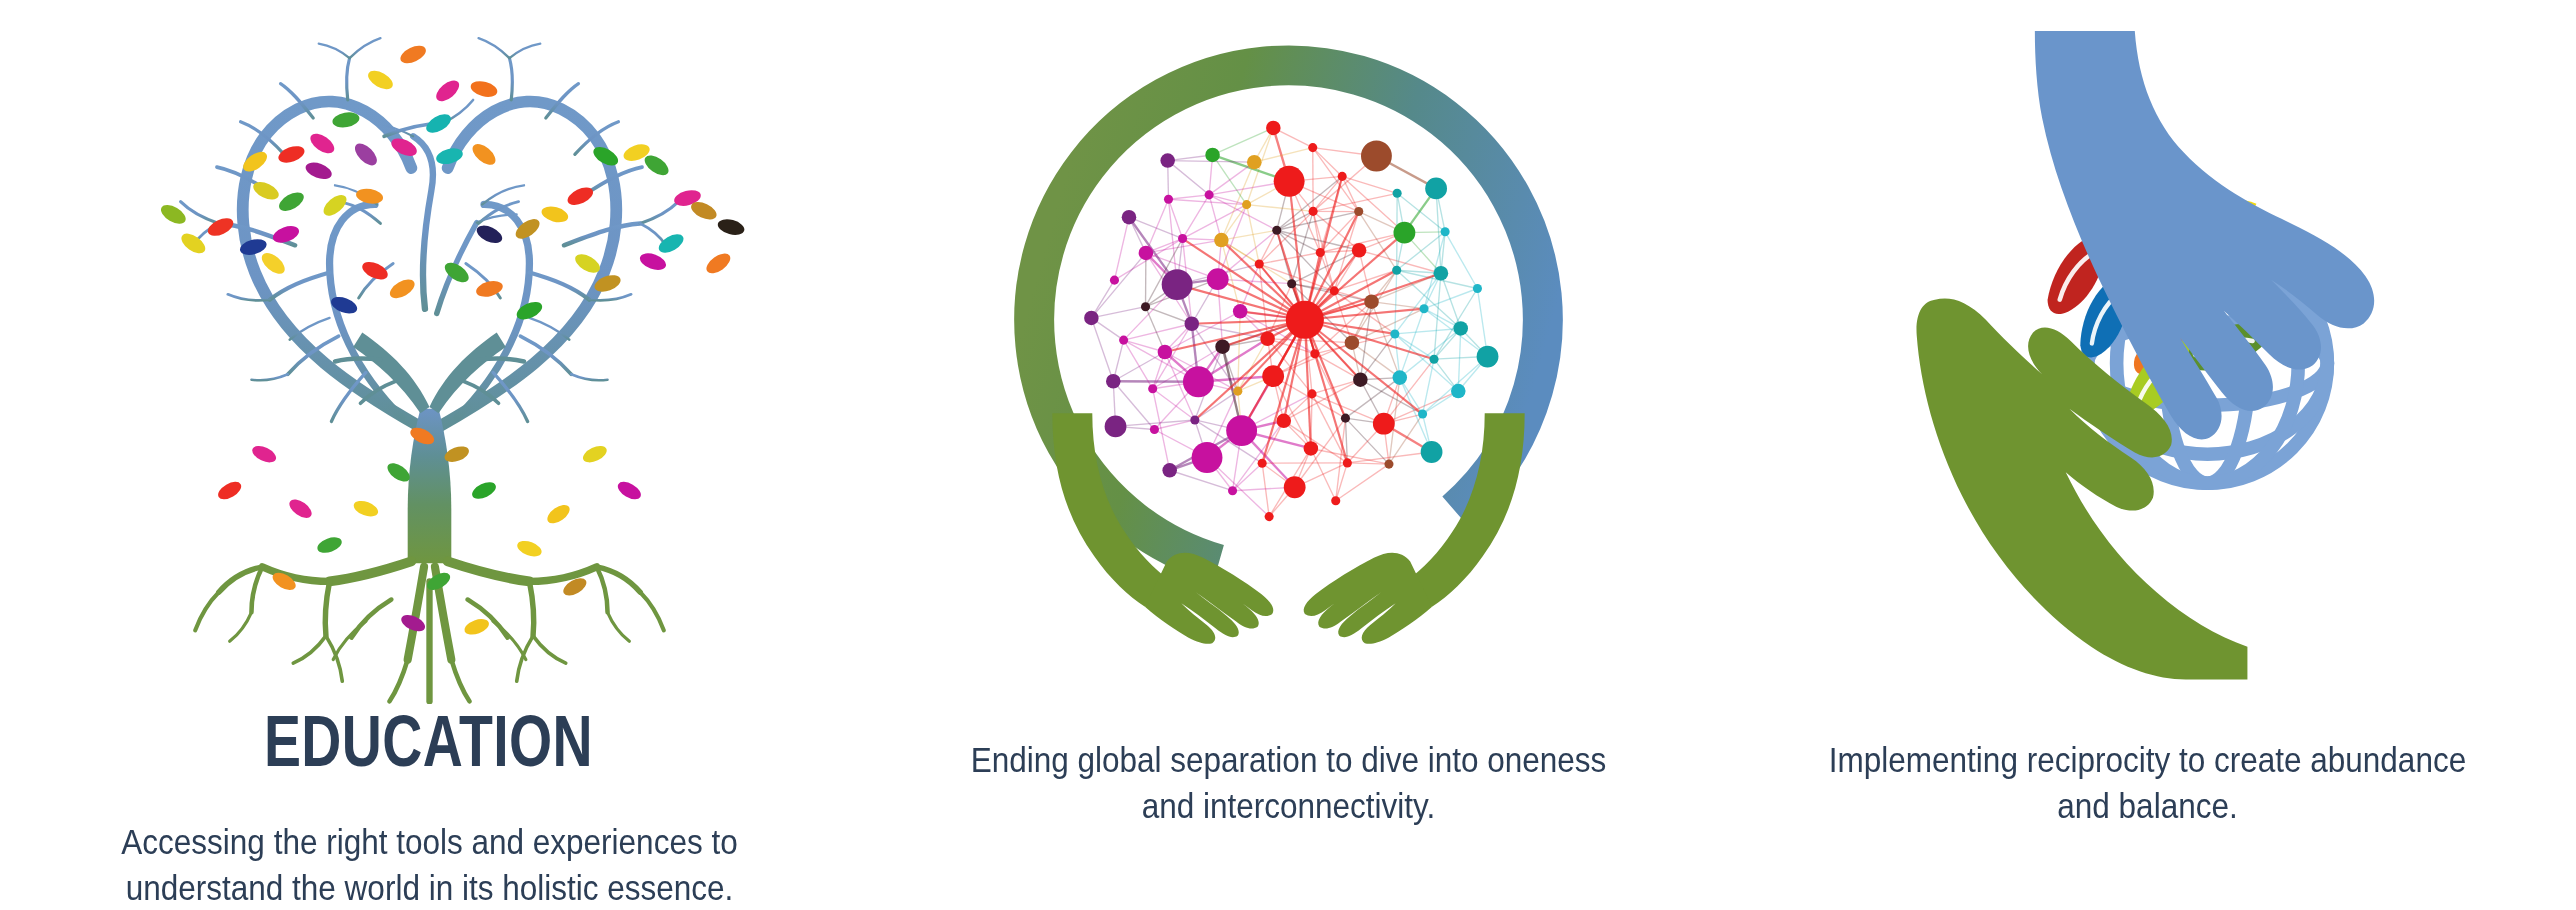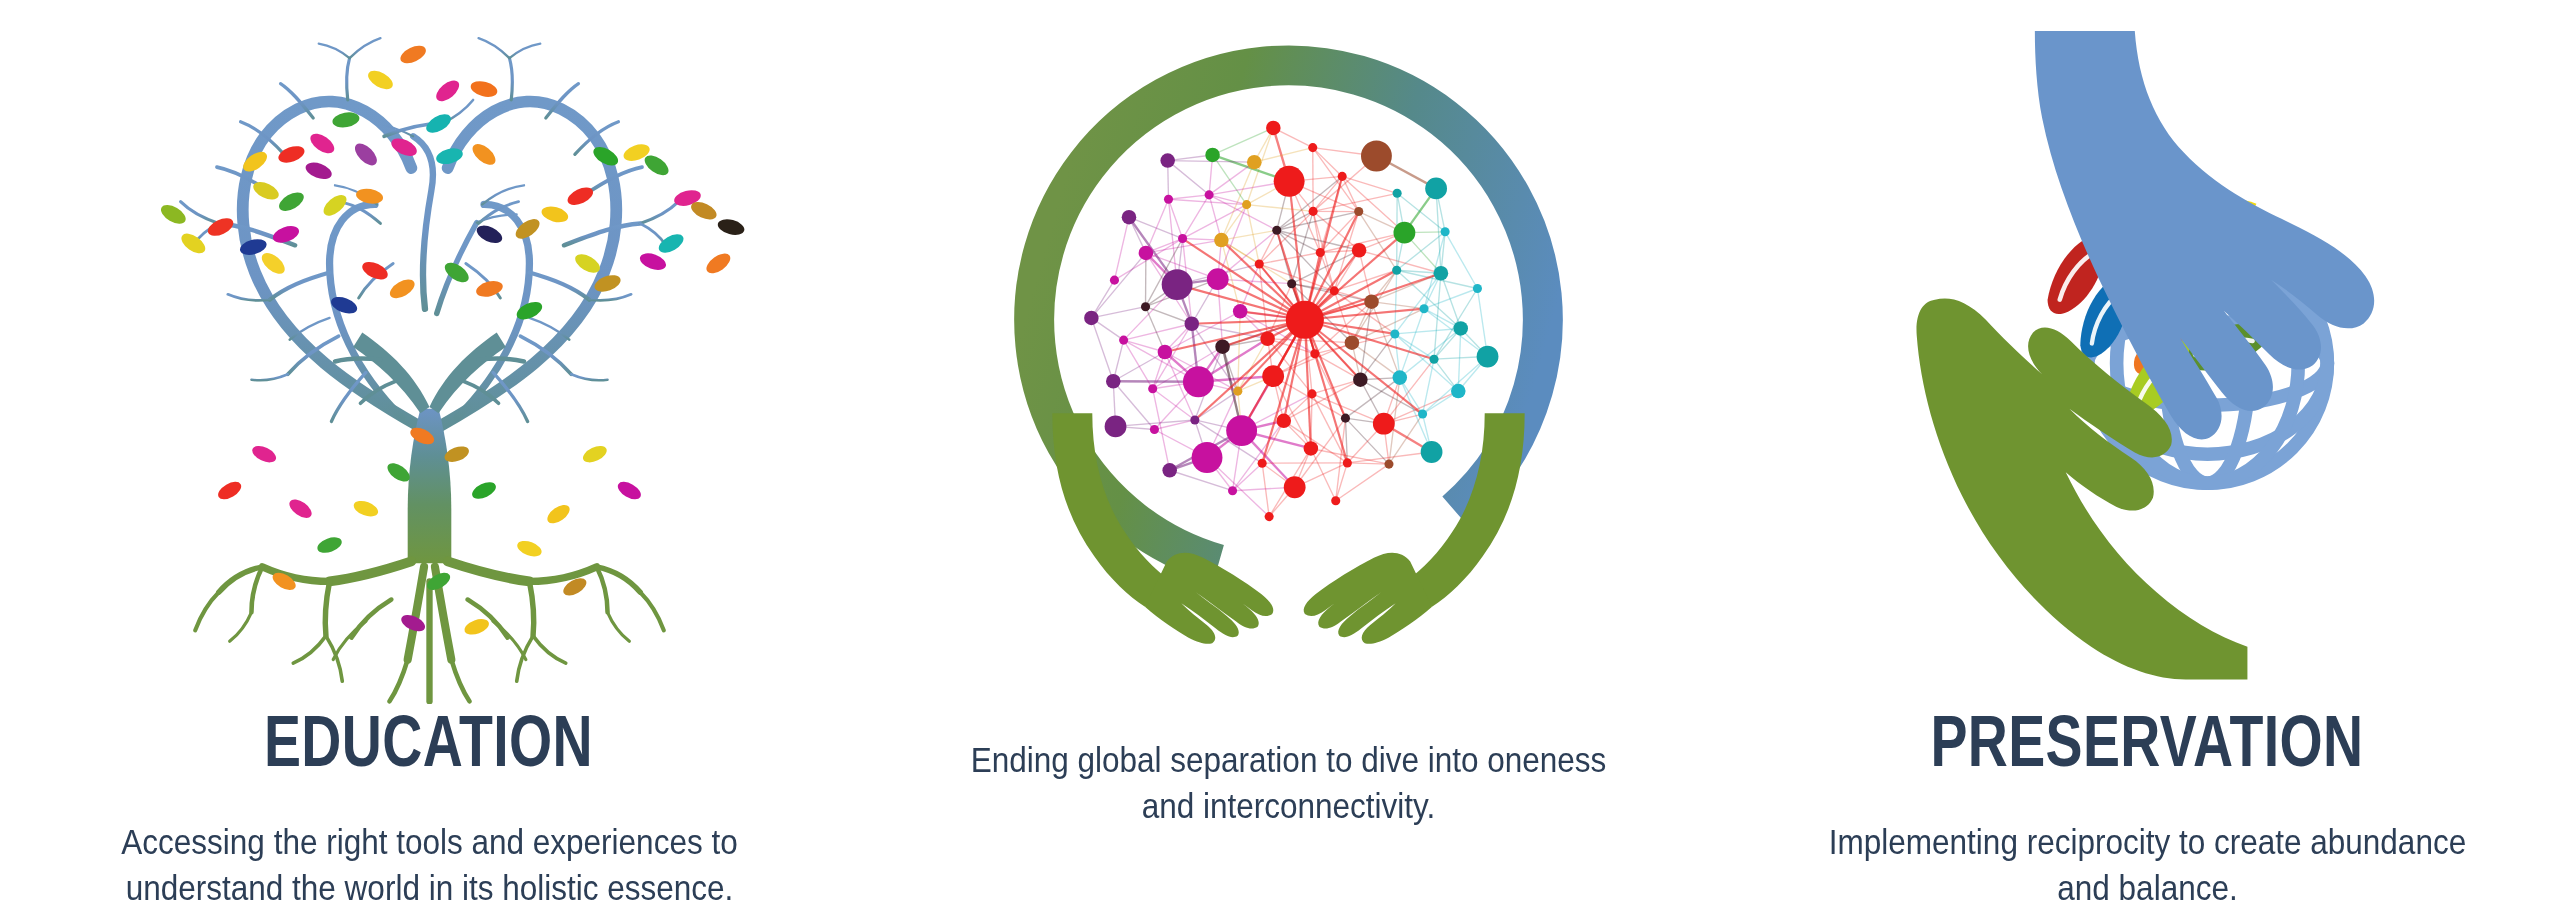--- a/index.html
+++ b/index.html
@@ -799,20 +799,17 @@
                    C 486 700 452 680 420 652 C 378 616 344 570 320 520
                    C 336 534 356 548 376 558 C 394 566 410 562 416 548
                    C 420 532 410 516 392 504 C 368 488 344 470 324 450
                    C 346 466 372 484 396 498 C 414 508 430 504 436 490
                    C 440 474 428 458 408 444 C 380 424 350 400 326 376
                    C 310 360 294 356 284 366 C 274 378 278 396 294 412
                    C 276 396 252 374 232 352 C 210 330 192 326 176 330 Z"></path>
         </g>
       </svg>
     </div>
-    <div class="title-wrap">
-      <div class="pillar-title">PRESERVATION</div>
-    </div>
     <div class="pillar-desc">Implementing reciprocity to create abundance and balance.</div>
   </div>
 
 </div>
 
 
 </body></html>

